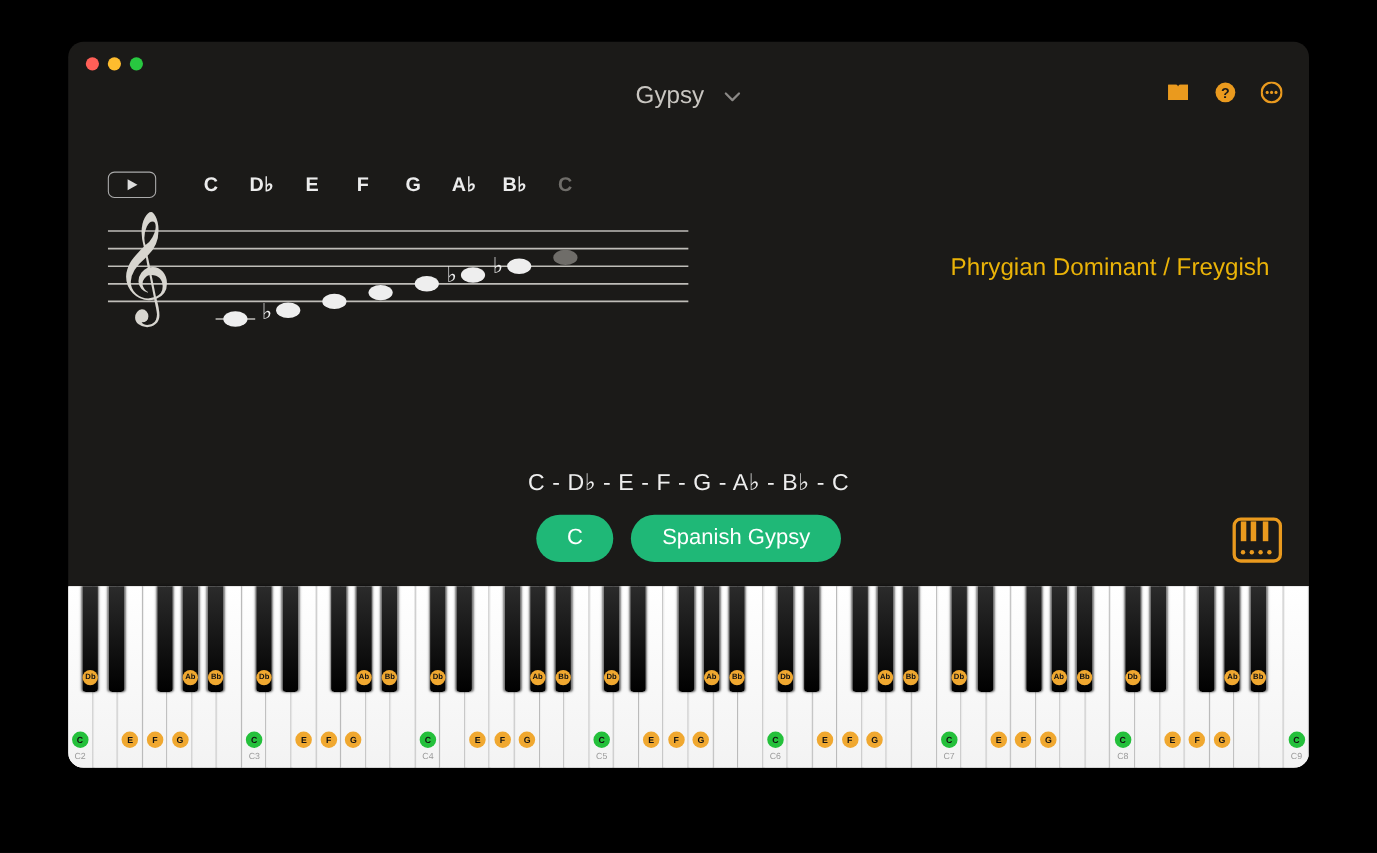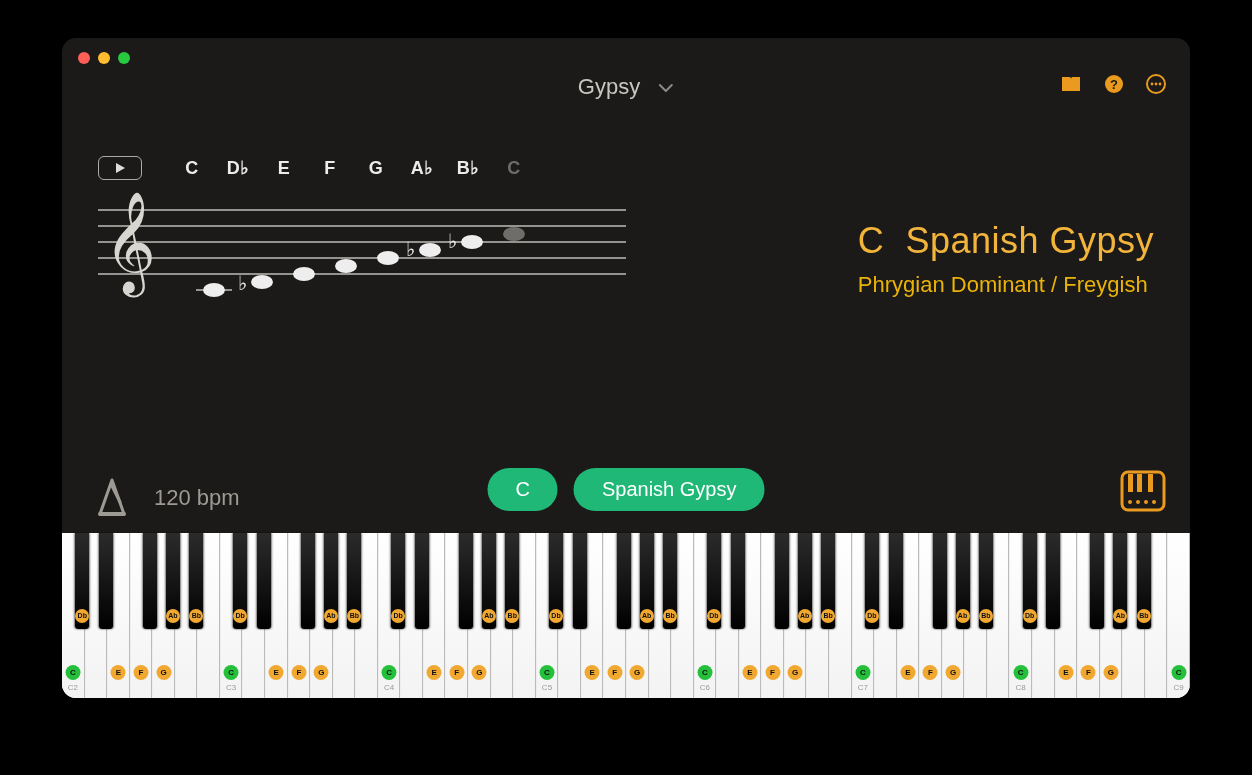--- a/index.html
+++ b/index.html
@@ -159,42 +159,30 @@
 
         <text x="350" y="56" font-size="20" fill="#eee">♭</text>
         <ellipse cx="374" cy="50" rx="11" ry="7"></ellipse>
 
         <ellipse cx="416" cy="42" rx="11" ry="7" fill="#6f6d69"></ellipse>
       </g>
     </svg>
   </div>
 
   <div class="titleblock">
-    <div class="t">
-      <span>C</span>&nbsp;&nbsp;<span>Spanish Gypsy</span>
-    </div>
     <div class="s">Phrygian Dominant / Freygish</div>
   </div>
 
+  <div class="scaletext">C - D♭ - E - F - G - A♭ - B♭ - C</div>
 
   <div class="pillrow">
     <div class="pill">C</div>
     <div class="pill">Spanish Gypsy</div>
   </div>
 
-  <div class="metro">
-    <span>
-      <svg width="44" height="44" viewBox="0 0 44 44">
-        <path d="M22 4 L34 38 H10 Z" fill="none" stroke="#9d9a94" stroke-width="3" stroke-linejoin="round"></path>
-        <line x1="22" y1="10" x2="30" y2="26" stroke="#9d9a94" stroke-width="3" stroke-linecap="round"></line>
-        <rect x="8" y="36" width="28" height="4" rx="2" fill="#9d9a94"></rect>
-      </svg>
-    </span>
-    <span>120 bpm</span>
-  </div>
 
   <div class="kbicon">
     <svg width="46" height="42" viewBox="0 0 46 42">
       <rect x="2" y="2" width="42" height="38" rx="6" fill="none" stroke="currentColor" stroke-width="3"></rect>
       <g fill="currentColor">
         <rect x="8" y="4" width="5" height="18"></rect>
         <rect x="17" y="4" width="5" height="18"></rect>
         <rect x="28" y="4" width="5" height="18"></rect>
       </g>
       <g fill="currentColor">

